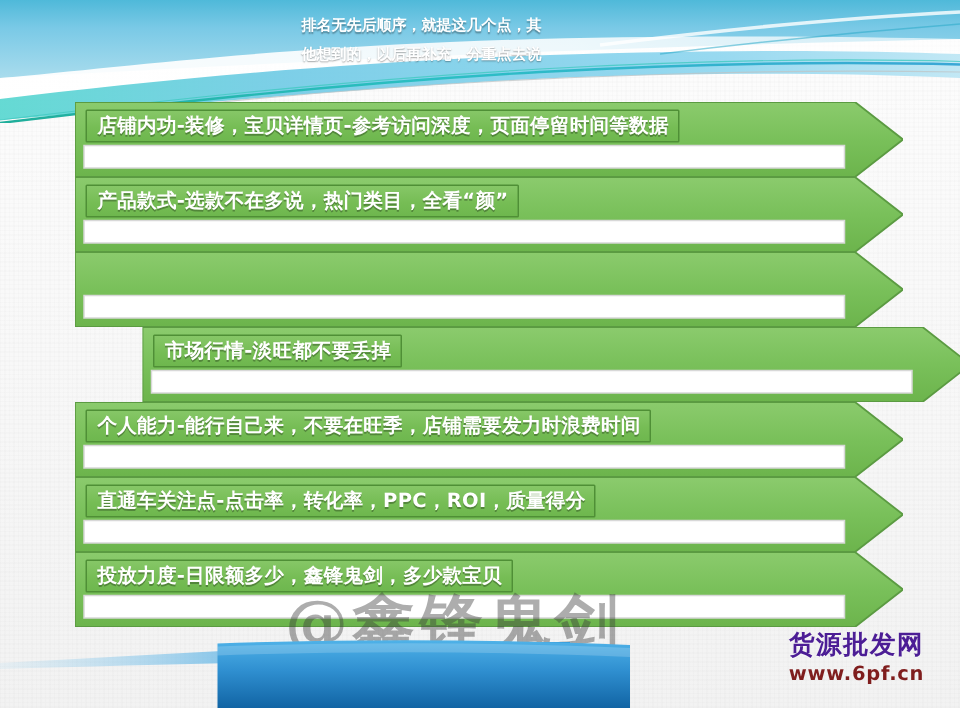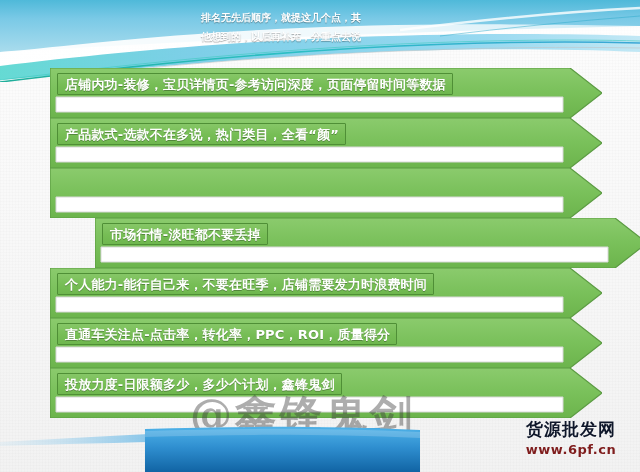--- a/index.html
+++ b/index.html
@@ -115,21 +115,21 @@
   .watermark-brand {
     position: absolute;
     left: 512px;
     top: 418px;
     width: 118px;
     text-align: center;
     pointer-events: none;
   }
   .wm-cn {
     display: block;
-    color: #0f172a;
+    color: #4c1d95;
     font-size: 17px;
     font-weight: bold;
     letter-spacing: 1px;
     text-shadow: 0 1px 0 rgba(255,255,255,0.55);
     font-family: Liberation Serif, serif;
   }
   .wm-url {
     display: block;
     margin-top: 1px;
     color: #7f1d1d;
@@ -242,21 +242,21 @@
         <path d="M6,29 L513,29 L513,44 L6,44 Z" fill="#ffffff" stroke="#d8d8d8" stroke-width="1"></path>
       </svg>
       <div class="arrow-label">直通车关注点-点击率，转化率，PPC，ROI，质量得分</div>
     </div>
 
     <div class="arrow-row" style="top:368px;">
       <svg class="arrow-shape" viewBox="0 0 552 50" preserveAspectRatio="none" xmlns="http://www.w3.org/2000/svg">
         <path d="M0,0 L520,0 L552,25 L520,50 L0,50 Z" fill="url(#ag1)" stroke="#5b9b42" stroke-width="1.2"></path>
         <path d="M6,29 L513,29 L513,44 L6,44 Z" fill="#ffffff" stroke="#d8d8d8" stroke-width="1"></path>
       </svg>
-      <div class="arrow-label">投放力度-日限额多少，多少个计划，鑫锋鬼剑</div>
+      <div class="arrow-label">投放力度-日限额多少，鑫锋鬼剑，多少款宝贝</div>
     </div>
 
   </div>
 
   <div class="watermark-center">@鑫锋鬼剑</div>
 
   <svg class="bottom-banner" viewBox="0 0 520 54" preserveAspectRatio="none" xmlns="http://www.w3.org/2000/svg">
     <defs>
       <linearGradient id="gBanner" x1="0" y1="0" x2="0" y2="1">
         <stop offset="0%" stop-color="#4fb2e8"></stop>

